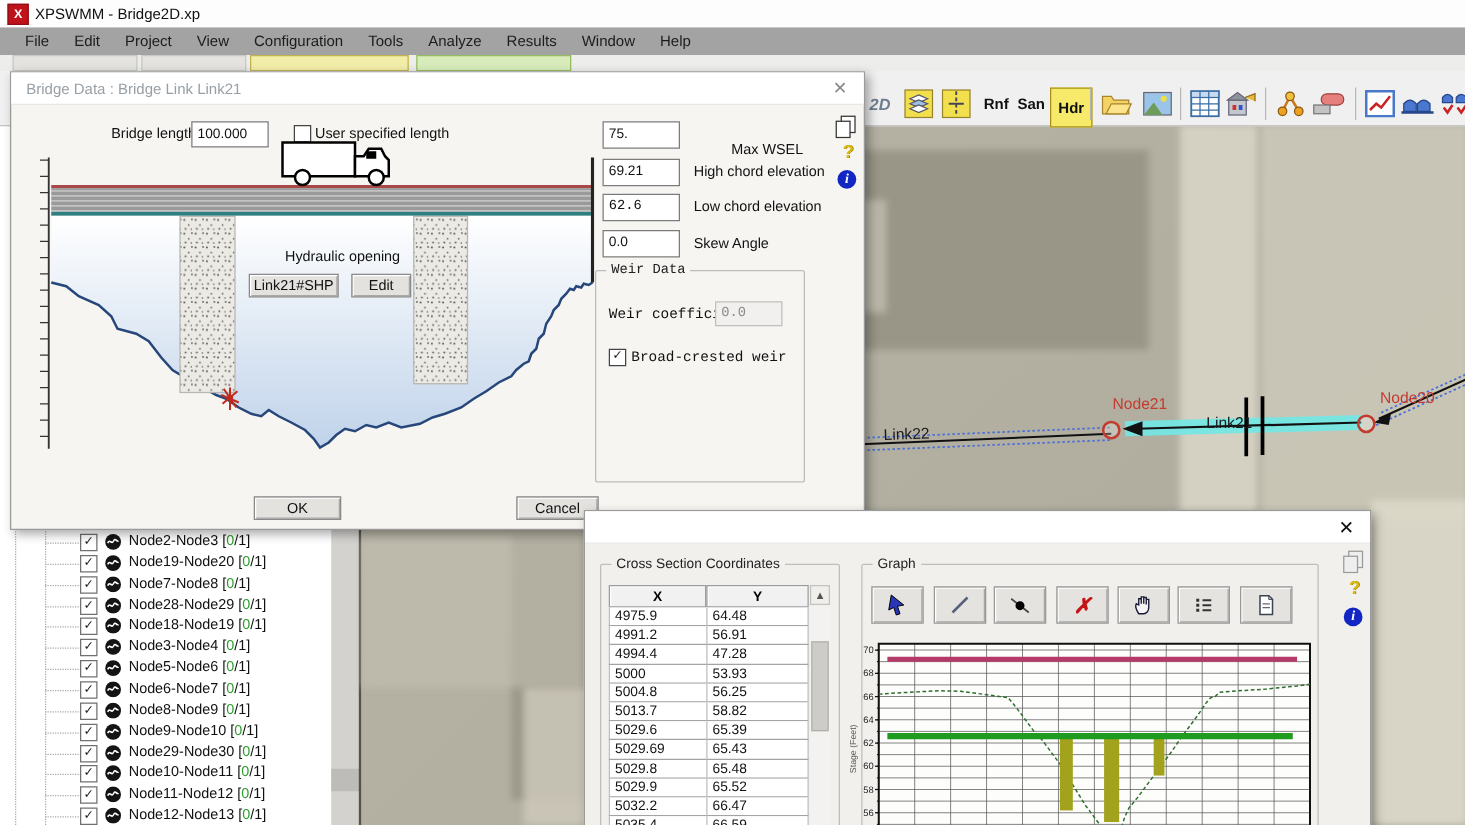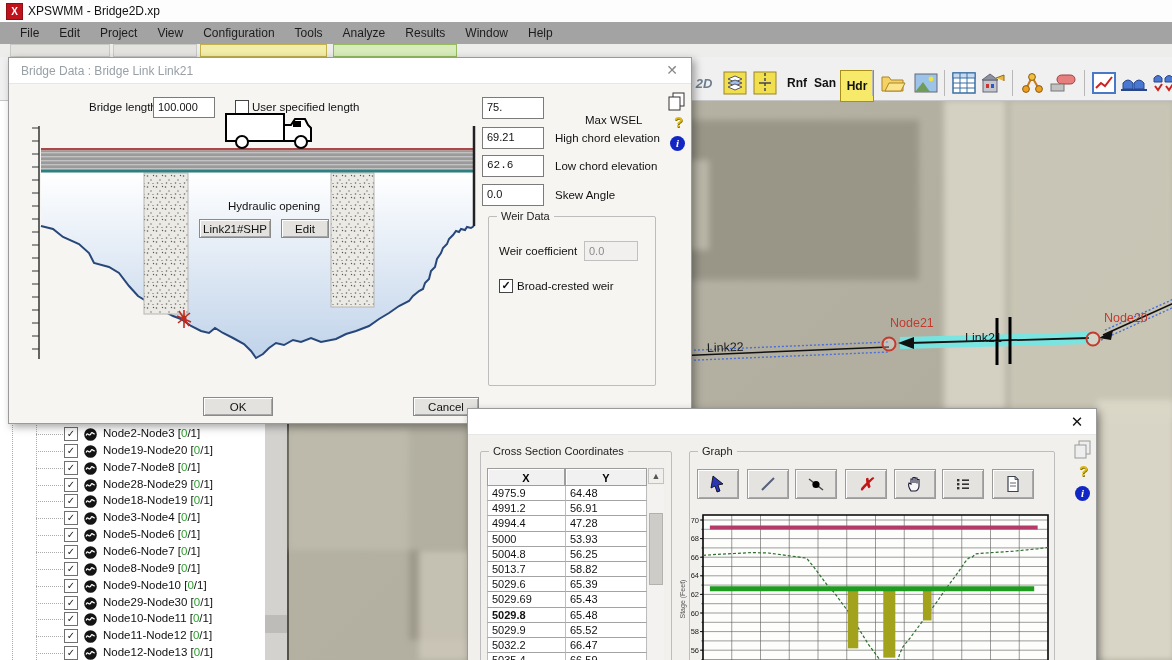--- a/index.html
+++ b/index.html
@@ -379,21 +379,21 @@
 
     <div class="field" style="left:473px;top:39px;width:62px;height:22px;">75.</div>
     <span class="lbl" style="left:546px;top:56px;margin-left:30px;">Max WSEL</span>
     <div class="field" style="left:473px;top:69px;width:62px;height:22px;">69.21</div>
     <span class="lbl" style="left:546px;top:74px;">High chord elevation</span>
     <div class="field" style="left:473px;top:97px;width:62px;height:22px;font-family:Liberation Mono, monospace;">62.6</div>
     <span class="lbl" style="left:546px;top:102px;">Low chord elevation</span>
     <div class="field" style="left:473px;top:126px;width:62px;height:22px;">0.0</div>
     <span class="lbl" style="left:546px;top:131px;">Skew Angle</span>
 
-    <div class="groupbox" style="left:479px;top:158px;width:166px;height:168px;">
+    <div class="groupbox" style="left:467px;top:158px;width:166px;height:168px;font-family:Liberation Mono, monospace;">
       <span class="grouplegend">Weir Data</span>
       <span class="lbl" style="left:10px;top:28px;">Weir coefficient</span>
       <div class="field disabled" style="left:95px;top:24px;width:54px;height:20px;">0.0</div>
       <span class="cb" style="left:10px;top:62px;font-weight:bold;">✓</span>
       <span class="lbl" style="left:28px;top:63px;">Broad-crested weir</span>
     </div>
 
     <svg class="abs" style="left:20px;top:50px;" width="460" height="262" viewBox="0 0 460 262">
       <defs>
         <linearGradient id="waterg" x1="0" y1="0" x2="0" y2="1">
@@ -504,21 +504,21 @@
           <div class="tbl-cell" style="left: 6px; top: 79.6px; width: 78px;">5000</div>
           <div class="tbl-cell" style="left: 84px; top: 79.6px; width: 82px; border-right: 1px solid rgb(189, 189, 189);">53.93</div>
           <div class="tbl-cell" style="left: 6px; top: 94.8px; width: 78px;">5004.8</div>
           <div class="tbl-cell" style="left: 84px; top: 94.8px; width: 82px; border-right: 1px solid rgb(189, 189, 189);">56.25</div>
           <div class="tbl-cell" style="left: 6px; top: 110px; width: 78px;">5013.7</div>
           <div class="tbl-cell" style="left: 84px; top: 110px; width: 82px; border-right: 1px solid rgb(189, 189, 189);">58.82</div>
           <div class="tbl-cell" style="left: 6px; top: 125.2px; width: 78px;">5029.6</div>
           <div class="tbl-cell" style="left: 84px; top: 125.2px; width: 82px; border-right: 1px solid rgb(189, 189, 189);">65.39</div>
           <div class="tbl-cell" style="left: 6px; top: 140.4px; width: 78px;">5029.69</div>
           <div class="tbl-cell" style="left: 84px; top: 140.4px; width: 82px; border-right: 1px solid rgb(189, 189, 189);">65.43</div>
-          <div class="tbl-cell" style="left: 6px; top: 155.6px; width: 78px; font-weight: bold;">5029.8</div>
+          <div class="tbl-cell" style="left: 6px; top: 155.6px; width: 78px;">5029.8</div>
           <div class="tbl-cell" style="left: 84px; top: 155.6px; width: 82px; border-right: 1px solid rgb(189, 189, 189);">65.48</div>
           <div class="tbl-cell" style="left: 6px; top: 170.8px; width: 78px;">5029.9</div>
           <div class="tbl-cell" style="left: 84px; top: 170.8px; width: 82px; border-right: 1px solid rgb(189, 189, 189);">65.52</div>
           <div class="tbl-cell" style="left: 6px; top: 186px; width: 78px;">5032.2</div>
           <div class="tbl-cell" style="left: 84px; top: 186px; width: 82px; border-right: 1px solid rgb(189, 189, 189);">66.47</div>
           <div class="tbl-cell" style="left: 6px; top: 201.2px; width: 78px;">5035.4</div>
           <div class="tbl-cell" style="left: 84px; top: 201.2px; width: 82px; border-right: 1px solid rgb(189, 189, 189);">66.59</div>
         </div>
     </div>
 

